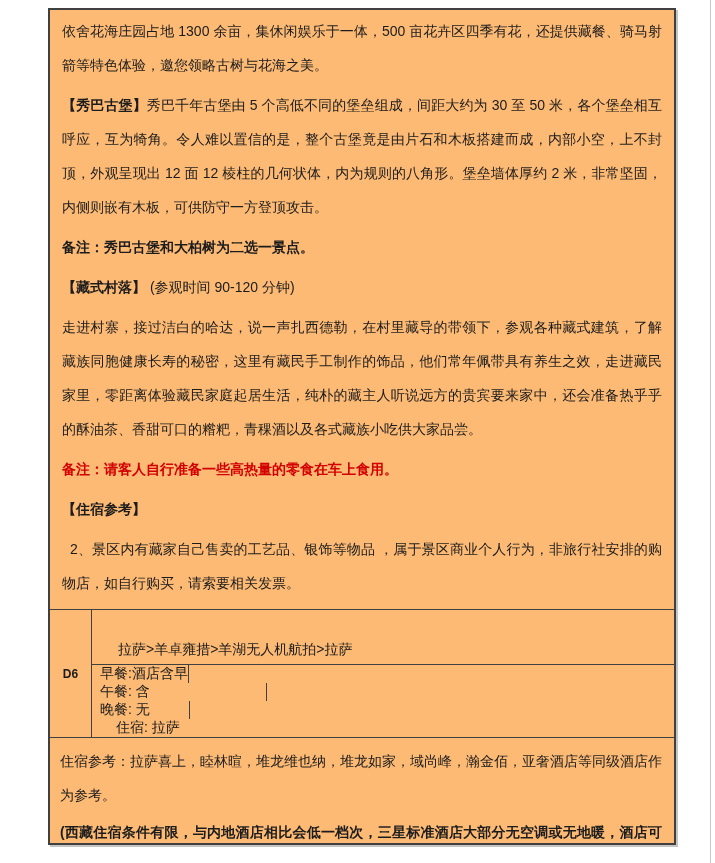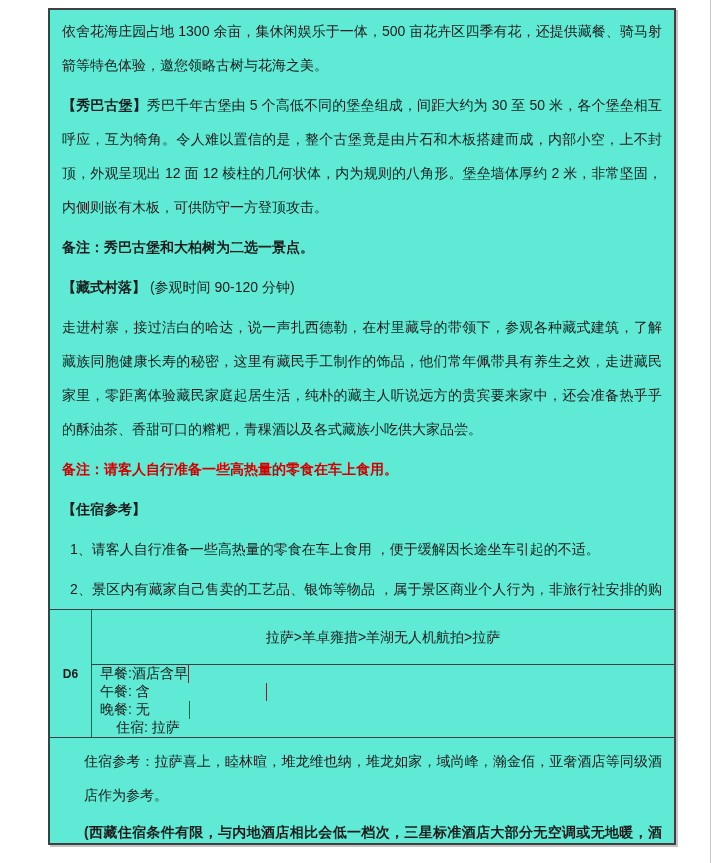--- a/index.html
+++ b/index.html
@@ -27,21 +27,21 @@
   }
   .doc-table {
     position: absolute;
     left: 48px;
     top: 8px;
     width: 628px;
     height: 837px;
     border: 2px solid #404040;
     box-sizing: border-box;
     box-shadow: 2px 2px 0 0 #c4c4c4;
-    background: #5eead4;
+    background: #fdba74;
     color: #1c1c1c;
     font-size: 14px;
     display: flex;
     flex-direction: column;
   }
   .main-cell {
     height: 600px;
     box-sizing: border-box;
     border-bottom: 1.5px solid #404040;
     padding: 4px 12px 0 12px;
@@ -80,23 +80,22 @@
     flex-direction: column;
     min-width: 0;
   }
   .day-upper {
     height: 88.5px;
     box-sizing: border-box;
     padding: 6px 10px 0 10px;
     overflow: hidden;
   }
   .day-upper p {
-    margin: 4px;
+    margin: 16px;
     line-height: 34px;
-    text-align: center;
   }
   .day-upper .route-line { margin-bottom: 6px; }
   .meal-row {
     flex: 1;
     box-sizing: border-box;
     border-top: 1.5px solid #404040;
     display: flex;
     flex-direction: column;
   }
   .meal-cell {
@@ -112,21 +111,20 @@
   .meal-cell.c2 { width: 175px; }
   .meal-cell.c3 { width: 98px; }
   .meal-cell.c4 { flex: 1; border-right: none; margin-left: 16px; }
 
   
   .hotel-cell {
     flex: 1;
     box-sizing: border-box;
     padding: 6px 12px 0 10px;
     overflow: hidden;
-    margin-left: 24px;
   }
   .hotel-cell p {
     margin: 0 0 3px 0;
     line-height: 34px;
     text-align: justify;
   }
 </style>
 </head>
 <body>
 
@@ -136,21 +134,20 @@
 
     <div class="main-cell">
       <div id="main-paragraphs">
           <p class="para"><span>依舍花海庄园占地 1300 余亩，集休闲娱乐于一体，500 亩花卉区四季有花，还提供藏餐、骑马射箭等特色体验，邀您领略古树与花海之美。</span></p>
           <p class="para"><span class="bold">【秀巴古堡】</span><span>秀巴千年古堡由 5 个高低不同的堡垒组成，间距大约为 30 至 50 米，各个堡垒相互呼应，互为犄角。令人难以置信的是，整个古堡竟是由片石和木板搭建而成，内部小空，上不封顶，外观呈现出 12 面 12 棱柱的几何状体，内为规则的八角形。堡垒墙体厚约 2 米，非常坚固，内侧则嵌有木板，可供防守一方登顶攻击。</span></p>
           <p class="para"><span class="bold">备注：秀巴古堡和大柏树为二选一景点。</span></p>
           <p class="para"><span class="bold">【藏式村落】</span><span> (参观时间 90-120 分钟)</span></p>
           <p class="para"><span>走进村寨，接过洁白的哈达，说一声扎西德勒，在村里藏导的带领下，参观各种藏式建筑，了解藏族同胞健康长寿的秘密，这里有藏民手工制作的饰品，他们常年佩带具有养生之效，走进藏民家里，零距离体验藏民家庭起居生活，纯朴的藏主人听说远方的贵宾要来家中，还会准备热乎乎的酥油茶、香甜可口的糌粑，青稞酒以及各式藏族小吃供大家品尝。</span></p>
           <p class="para red"><span class="bold">备注：请客人自行准备一些高热量的零食在车上食用。</span></p>
           <p class="para"><span class="bold">【住宿参考】</span></p>
-          <p class="para indent"><span>1、请客人自行准备一些高热量的零食在车上食用 ，便于缓解因长途坐车引起的不适。</span></p>
           <p class="para indent"><span>2、景区内有藏家自己售卖的工艺品、银饰等物品 ，属于景区商业个人行为，非旅行社安排的购物店，如自行购买，请索要相关发票。</span></p>
         </div>
     </div>
 
     <div class="day-row">
       <div class="day-label-cell">D6</div>
       <div class="day-content">
         <div class="day-upper">
           <p class="route-line">拉萨&gt;羊卓雍措&gt;羊湖无人机航拍&gt;拉萨</p>
         </div>

